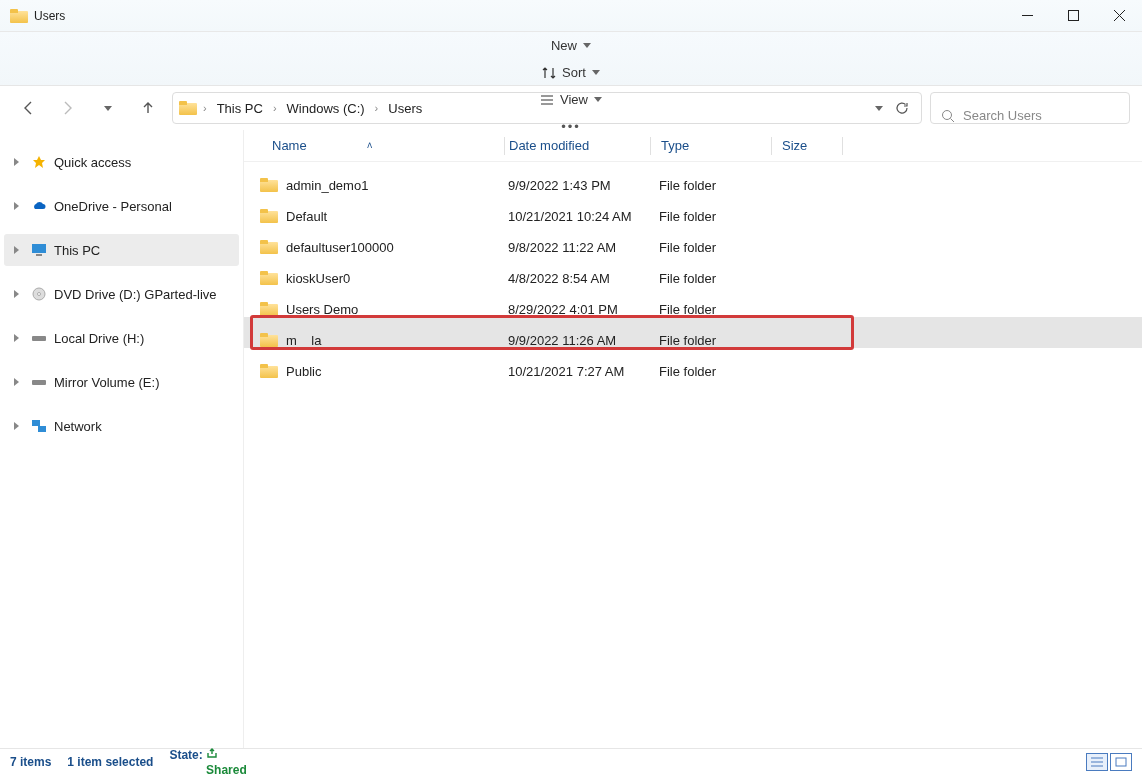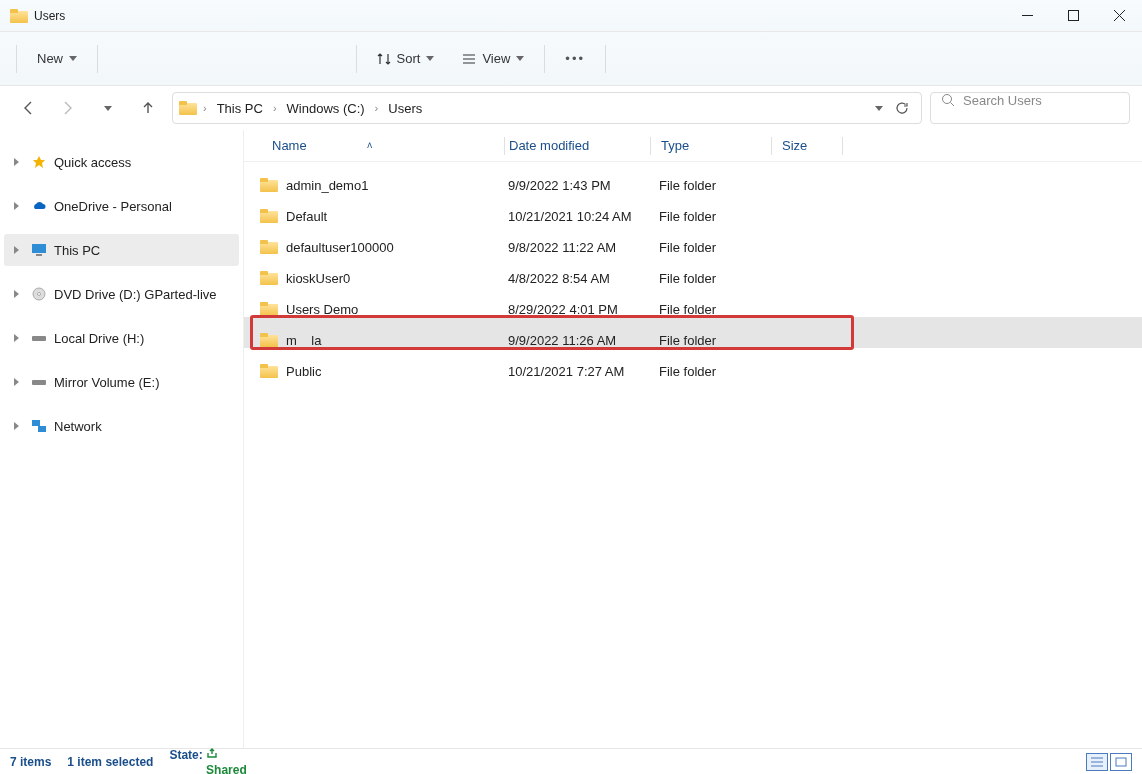--- a/index.html
+++ b/index.html
@@ -7,35 +7,35 @@
 
   
   .titlebar { height: 32px; display: flex; align-items: center; padding-left: 10px; background: linear-gradient(#f7fbfd,#f3f8fb); border-bottom: 1px solid #e8e8e8; }
   .titlebar .folder-ico { width: 16px; height: 13px; margin-right: 8px; position: relative; }
   .titlebar .title-text { font-size: 12px; color: #222; }
   .winbtns { margin-left: auto; display: flex; }
   .winbtn { width: 46px; height: 32px; display: flex; align-items: center; justify-content: center; }
   .winbtn svg { stroke: #222; stroke-width: 1; fill: none; }
 
   
-  .cmdbar { height: 54px; display: flex; align-items: center; background: linear-gradient(#f6fafd,#f2f7fa); border-bottom: 1px solid #e6e6e6; padding: 0 10px; }
+  .cmdbar { height: 54px; display: flex; align-items: center; background: linear-gradient(#f6fafd,#f2f7fa); border-bottom: 1px solid #e6e6e6; padding: 0 10px; flex-direction: column; }
   .cmdsep { width: 1px; height: 28px; background: #d8dde0; margin: 0 6px; }
   .cmdbtn { display: flex; align-items: center; padding: 6px 14px; font-size: 13px; color: #333; border-radius: 4px; }
   .cmdbtn .chev { margin-left: 6px; }
   .spacer { flex: 1; }
 
   
   .navrow { height: 44px; display: flex; align-items: center; padding: 0 12px; gap: 8px; }
   .navarrow { width: 32px; height: 32px; display: flex; align-items: center; justify-content: center; color: #555; }
   .navarrow.disabled { color: #bbb; }
   .addressbar { flex: 1; height: 32px; border: 1px solid #ddd; border-radius: 4px; display: flex; align-items: center; padding: 0 6px; gap: 4px; }
   .crumb { display: flex; align-items: center; font-size: 13px; color: #222; padding: 2px 4px; }
   .crumb-sep { color: #888; padding: 0 2px; font-size: 11px; }
   .addr-right { margin-left: auto; display: flex; align-items: center; gap: 12px; padding-right: 6px; }
-  .searchbox { width: 200px; height: 32px; border: 1px solid #ddd; border-radius: 4px; display: flex; align-items: flex-start; padding: 0 10px; gap: 8px; color: #888; font-size: 13px; }
+  .searchbox { width: 200px; height: 32px; border: 1px solid #ddd; border-radius: 4px; display: flex; align-items: flex-end; padding: 0 10px; gap: 8px; color: #888; font-size: 13px; }
 
   
   .main { display: flex; height: calc(774px - 32px - 54px - 44px - 26px); }
   .sidebar { width: 244px; border-right: 1px solid #eee; padding-top: 14px; }
   .tree-item { display: flex; align-items: center; height: 32px; padding-left: 10px; font-size: 13px; color: #222; gap: 6px; border-radius: 3px; margin: 2px 4px; }
   .tree-item.selected { background: #ececec; }
   .tree-item.spaced { margin-top: 12px; }
   .tree-chevron { width: 10px; color: #777; font-size: 10px; }
   .tree-ico { width: 18px; height: 16px; display: inline-flex; align-items: center; justify-content: center; }
 

